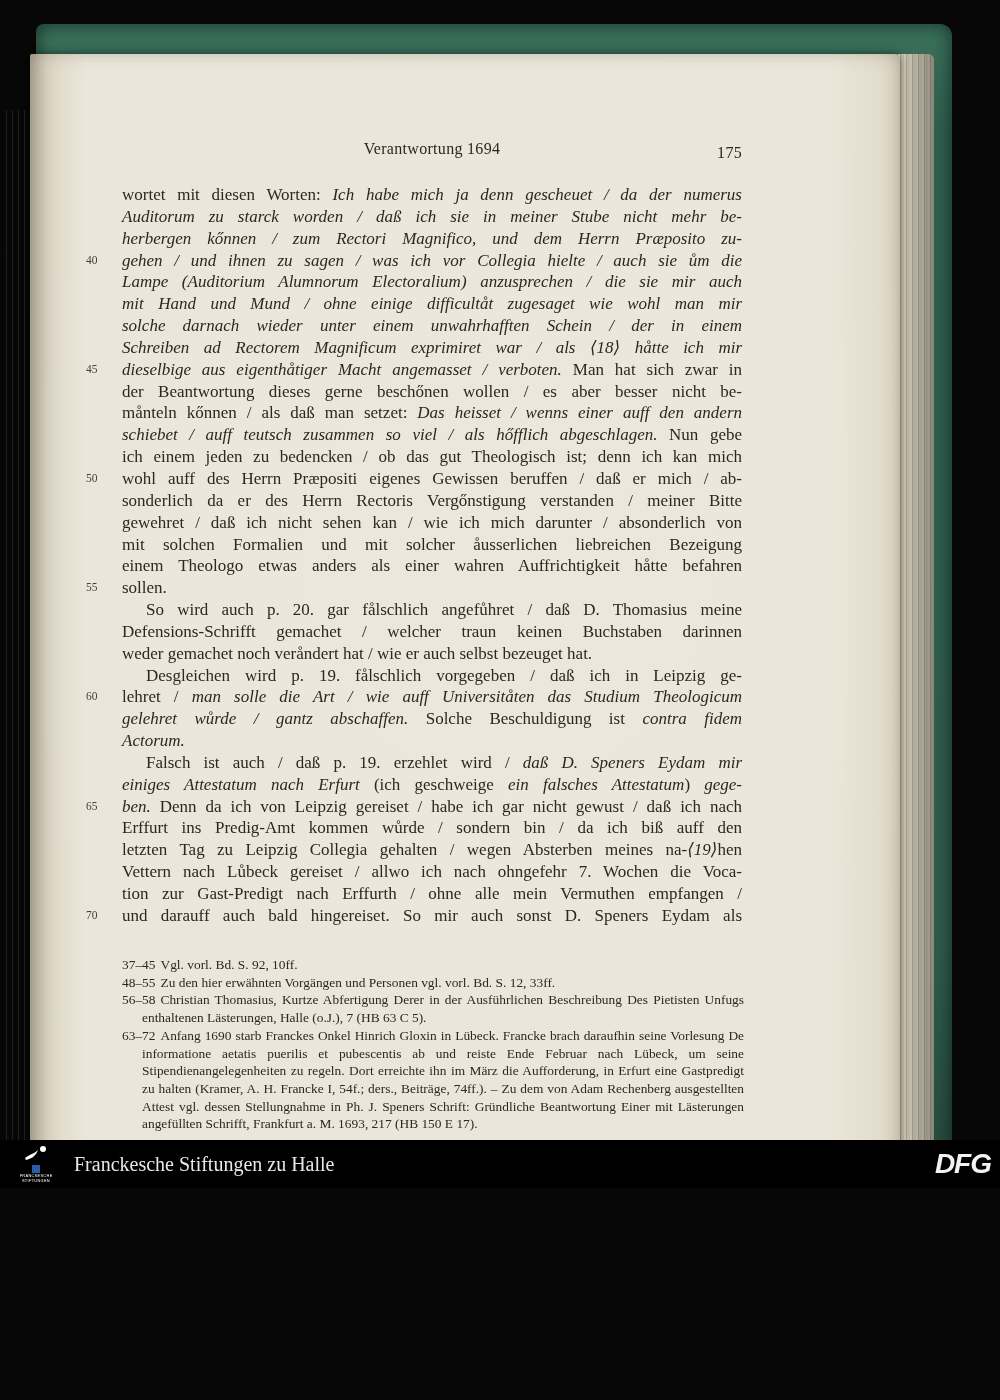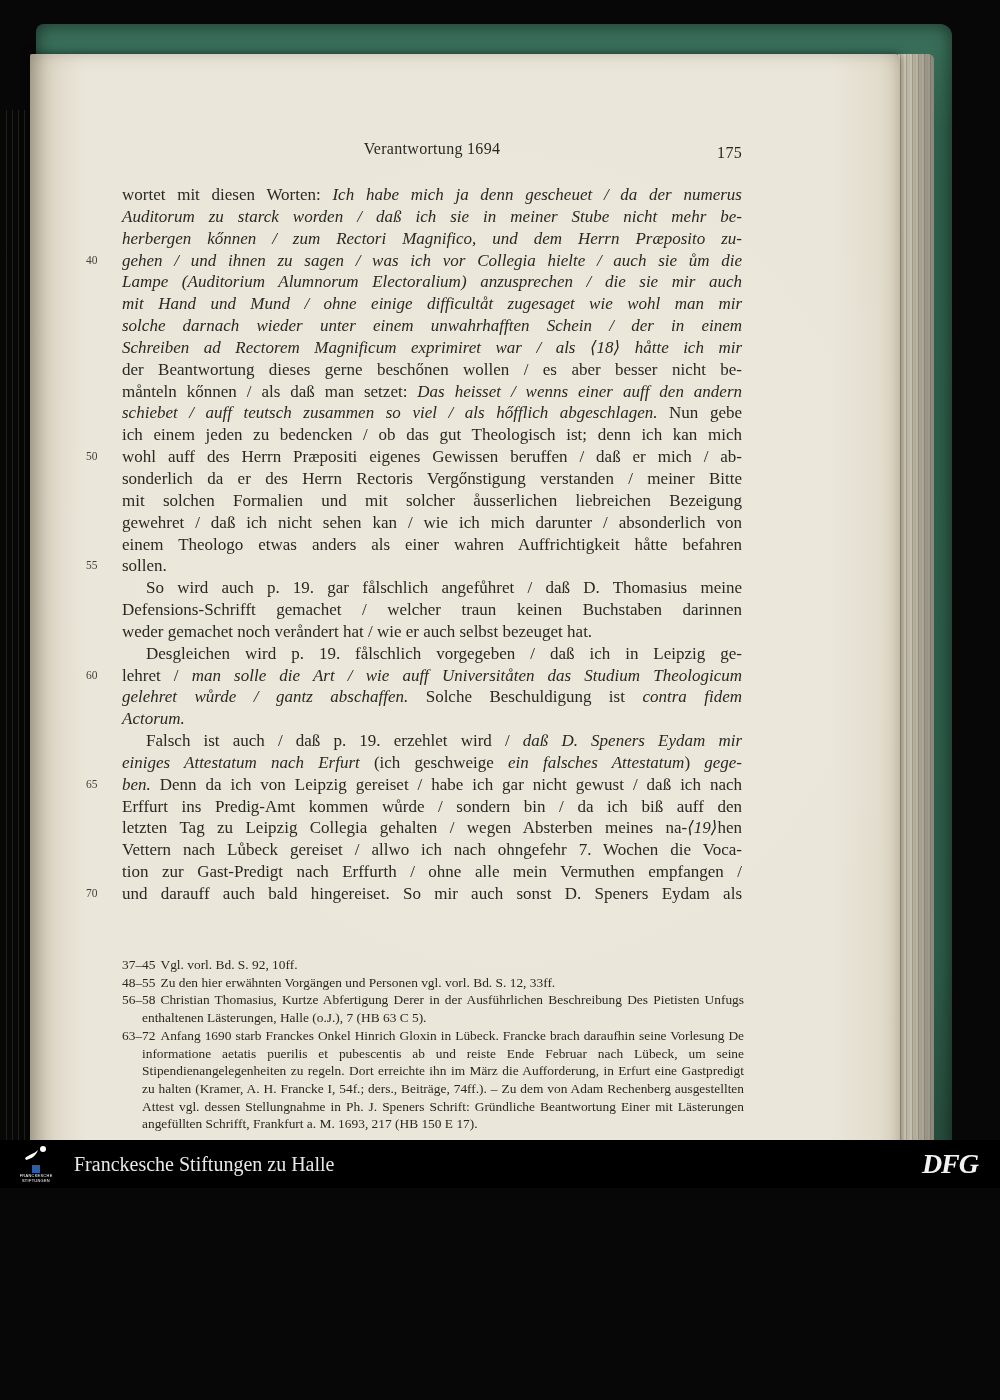--- a/index.html
+++ b/index.html
@@ -63,21 +63,21 @@
   
   .footer-bar {
     position:absolute; left:0; bottom:0; width:1000px; height:48px;
     background:var(--footer-background,#000); display:flex; align-items:center;
   }
   .fs-logo { margin-left:16px; width:40px; height:44px; display:flex; flex-direction:column; align-items:center; justify-content:center; }
   .fs-logo svg { display:block; }
   .fs-logo .logo-text { color:#fff; font-family:"Liberation Sans",sans-serif; font-size:5px; line-height:5px; letter-spacing:.4px; transform:scale(.78); transform-origin:center top; text-align:center; white-space:nowrap; }
   .logo-blue-bar { width:8px; height:8px; background:var(--logo-blue,#2b5ea7); margin:1px 0 1px 0; }
   .institution { color:var(--footer-text,#e8e8e8); font-size:20px; margin-left:18px;text-align:right; }
-  .dfg { margin-left:auto; margin-right:22px; color:#f2f2f2; font-family:Liberation Serif, serif;
+  .dfg { margin-left:auto; margin-right:9px; color:#f2f2f2; font-family:Liberation Sans, sans-serif;
          font-weight:700; font-size:28px; letter-spacing:-1px; font-style:italic; }
 </style>
 </head>
 <body>
 
 <div class="scene">
 
   <div class="cover"></div>
   <div class="page-stack"></div>
   <div class="left-edges"></div>
@@ -90,31 +90,32 @@
 
     <div class="textblock">
         <div class="line"><span>wortet mit diesen Worten: </span><i>Ich habe mich ja denn gescheuet / da der numerus</i></div>
         <div class="line"><i>Auditorum zu starck worden / daß ich sie in meiner Stube nicht mehr be-</i></div>
         <div class="line"><i>herbergen kőnnen / zum Rectori Magnifico, und dem Herrn Præposito zu-</i></div>
         <div class="line"><span class="lineno">40</span><i>gehen / und ihnen zu sagen / was ich vor Collegia hielte / auch sie ům die</i></div>
         <div class="line"><i>Lampe (Auditorium Alumnorum Electoralium) anzusprechen / die sie mir auch</i></div>
         <div class="line"><i>mit Hand und Mund / ohne einige difficultåt zugesaget wie wohl man mir</i></div>
         <div class="line"><i>solche darnach wieder unter einem unwahrhafften Schein / der in einem</i></div>
         <div class="line"><i>Schreiben ad Rectorem Magnificum exprimiret war / als ⟨18⟩ håtte ich mir</i></div>
+        <div class="line"><span class="lineno">45</span><i>dieselbige aus eigenthåtiger Macht angemasset / verboten.</i><span> Man hat sich zwar in</span></div>
         <div class="line"><span>der Beantwortung dieses gerne beschőnen wollen / es aber besser nicht be-</span></div>
         <div class="line"><span>månteln kőnnen / als daß man setzet: </span><i>Das heisset / wenns einer auff den andern</i></div>
         <div class="line"><i>schiebet / auff teutsch zusammen so viel / als hőfflich abgeschlagen.</i><span> Nun gebe</span></div>
         <div class="line"><span>ich einem jeden zu bedencken / ob das gut Theologisch ist; denn ich kan mich</span></div>
         <div class="line"><span class="lineno">50</span><span>wohl auff des Herrn Præpositi eigenes Gewissen beruffen / daß er mich / ab-</span></div>
         <div class="line"><span>sonderlich da er des Herrn Rectoris Vergőnstigung verstanden / meiner Bitte</span></div>
+        <div class="line"><span>gewehret / daß ich nicht sehen kan / wie ich mich darunter / absonderlich von</span></div>
         <div class="line"><span>mit solchen Formalien und mit solcher åusserlichen liebreichen Bezeigung</span></div>
-        <div class="line"><span>gewehret / daß ich nicht sehen kan / wie ich mich darunter / absonderlich von</span></div>
         <div class="line"><span>einem Theologo etwas anders als einer wahren Auffrichtigkeit håtte befahren</span></div>
         <div class="line parend"><span class="lineno">55</span><span>sollen.</span></div>
-        <div class="line indent"><span>So wird auch p. 19. gar fålschlich angefůhret / daß D. Thomasius meine</span></div>
+        <div class="line indent"><span>So wird auch p. 20. gar fålschlich angefůhret / daß D. Thomasius meine</span></div>
         <div class="line"><span>Defensions-Schrifft gemachet / welcher traun keinen Buchstaben darinnen</span></div>
         <div class="line parend"><span>weder gemachet noch veråndert hat / wie er auch selbst bezeuget hat.</span></div>
         <div class="line indent"><span>Desgleichen wird p. 19. fålschlich vorgegeben / daß ich in Leipzig ge-</span></div>
         <div class="line"><span class="lineno">60</span><span>lehret / </span><i>man solle die Art / wie auff Universitåten das Studium Theologicum</i></div>
         <div class="line"><i>gelehret wůrde / gantz abschaffen.</i><span> Solche Beschuldigung ist </span><i>contra fidem</i></div>
         <div class="line parend"><i>Actorum.</i></div>
         <div class="line indent"><span>Falsch ist auch / daß p. 19. erzehlet wird / </span><i>daß D. Speners Eydam mir</i></div>
         <div class="line"><i>einiges Attestatum nach Erfurt </i><span>(ich geschweige </span><i>ein falsches Attestatum</i><span>) </span><i>gege-</i></div>
         <div class="line"><span class="lineno">65</span><i>ben.</i><span> Denn da ich von Leipzig gereiset / habe ich gar nicht gewust / daß ich nach</span></div>
         <div class="line"><span>Erffurt ins Predig-Amt kommen wůrde / sondern bin / da ich biß auff den</span></div>

